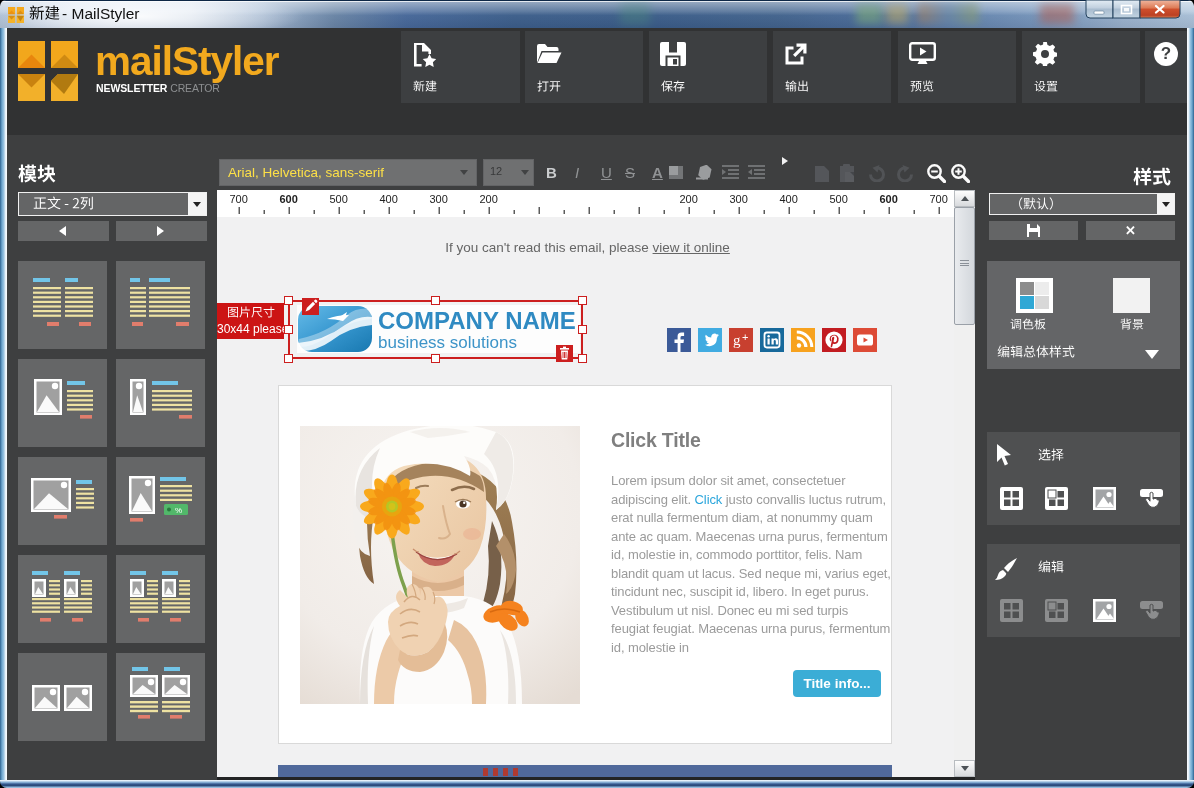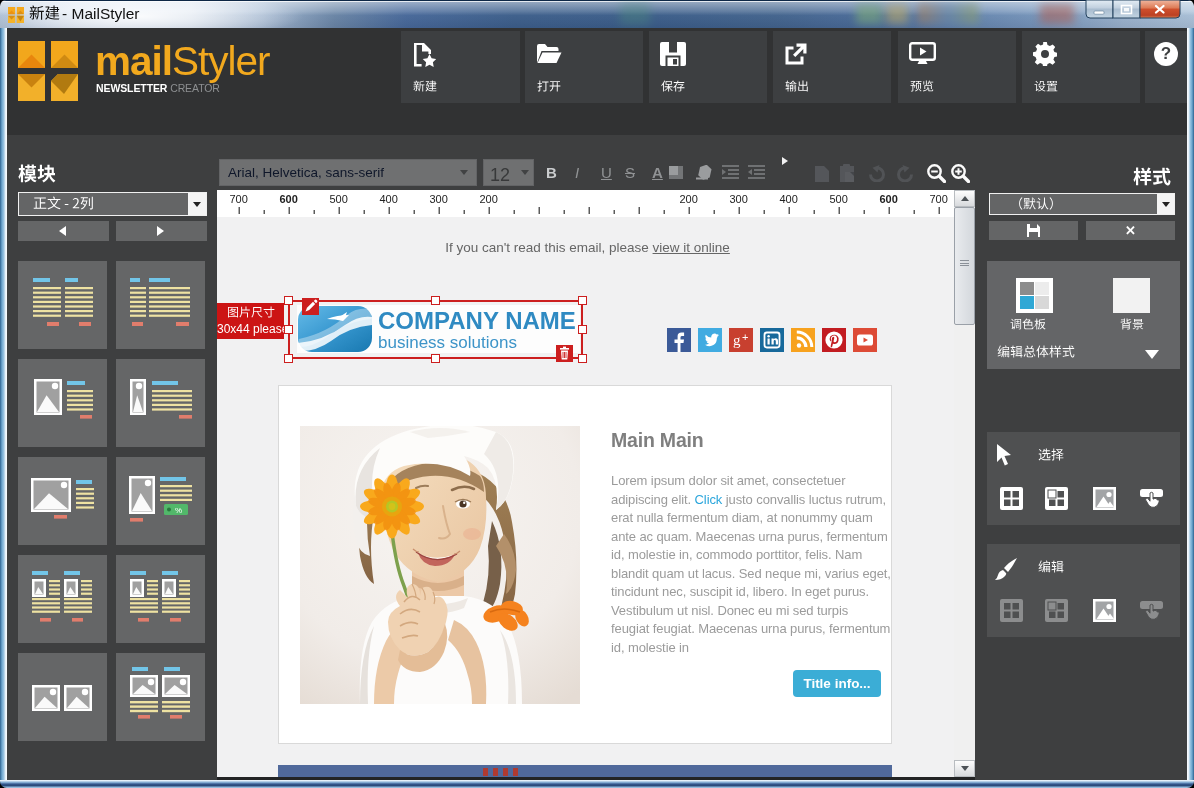--- a/index.html
+++ b/index.html
@@ -82,21 +82,21 @@
 <svg width="61" height="60" viewBox="0 0 61 60">
 <rect x="0" y="0" width="27" height="27" fill="#f2a71c"></rect>
         <path d="M0 27 L27 27 L13.5 13.5 Z" fill="#e8860d"></path>
 <rect x="33" y="0" width="27" height="27" fill="#f2a71c"></rect>
         <path d="M33 27 L60 27 L46.5 13.5 Z" fill="#cf8a12"></path>
 <rect x="0" y="33" width="27" height="27" fill="#f2b02a"></rect>
         <path d="M0 33 L27 33 L13.5 46.5 Z" fill="#c9820f"></path>
 <path d="M33 60 L33 40 L40 33 L60 33 L60 60 Z" fill="#f2b02a"></path>
         <path d="M33 40 L40 33 L60 33 L46 53 Z" fill="#b17a10"></path>
 </svg></div>
-<div class="abs" style="left:95px;top:42px;font-weight:bold;font-size:40.5px;color:#f2a91e;letter-spacing:-1px;line-height:38px">mail<span style="font-weight:normal">Styler</span></div>
+<div class="abs" style="left:95px;top:42px;font-weight:bold;font-size:40.5px;color:#f2a91e;letter-spacing:-1px;line-height:38px">mail<span style="font-weight:bold">Styler</span></div>
 <div class="abs" style="left:96px;top:82px;font-size:10.5px;font-weight:bold;color:#fff;letter-spacing:-.1px">NEWSLETTER <span style="color:#8d8f91;font-weight:normal">CREATOR</span></div>
 <div class="abs" style="left:401px;top:31px;width:119px;height:72px;background:#3d3f41">
       <div class="abs" style="left:11px;top:11px"><svg width="24" height="26" viewBox="0 0 24 26">
           <path d="M2 1 h10 l7 7 v4 h-2.6 v-2.6 h-6.4 v-6.4 h-5.4 v19 h5 v2.6 h-7.6 Z" fill="#fff"></path>
           <path d="M17.5 12 l2.1 4.3 4.7 .7 -3.4 3.3 .8 4.7 -4.2 -2.2 -4.2 2.2 .8 -4.7 -3.4 -3.3 4.7 -.7 Z" fill="#fff"></path>
         </svg></div>
       <div class="abs" style="left:12px;top:49px">
         <svg width="24.0" height="13.8" viewBox="0 0 2000 1150" style="display:block">
           <g fill="#fff" transform="translate(0,880) scale(1,-1)">
             <path transform="translate(0,0)" d="M360 213C390 163 426 95 442 51L495 83C480 125 444 190 411 240ZM135 235C115 174 82 112 41 68C56 59 82 40 94 30C133 77 173 150 196 220ZM553 744V400C553 267 545 95 460 -25C476 -34 506 -57 518 -71C610 59 623 256 623 400V432H775V-75H848V432H958V502H623V694C729 710 843 736 927 767L866 822C794 792 665 762 553 744ZM214 827C230 799 246 765 258 735H61V672H503V735H336C323 768 301 811 282 844ZM377 667C365 621 342 553 323 507H46V443H251V339H50V273H251V18C251 8 249 5 239 5C228 4 197 4 162 5C172 -13 182 -41 184 -59C233 -59 267 -58 290 -47C313 -36 320 -18 320 17V273H507V339H320V443H519V507H391C410 549 429 603 447 652ZM126 651C146 606 161 546 165 507L230 525C225 563 208 622 187 665Z"></path>
@@ -381,25 +381,25 @@
         <rect x="46" y="22" width="28" height="22" fill="#fff"></rect>
         <rect x="48.5" y="24.5" width="23" height="17" fill="#a0a0a0"></rect>
         <circle cx="67" cy="29" r="3.2" fill="#fff"></circle>
         <path d="M49 41 L58.6 31.9 L71 41 Z" fill="#fff" opacity=".95"></path>
         <rect x="46" y="48.0" width="28" height="2.4" fill="#eee2a2"></rect>
         <rect x="46" y="52.4" width="28" height="2.4" fill="#eee2a2"></rect>
         <rect x="46" y="56.8" width="28" height="2.4" fill="#eee2a2"></rect>
         <rect x="54" y="62" width="12" height="3.6" fill="#e17d6c"></rect>
       </svg></div>
 <div class="abs" style="left:219px;top:159px;width:258px;height:27px;background:#6f7071;border:1px solid #636466">
-<div class="abs" style="left:8px;top:5px;font-size:13.5px;color:#0f172a">Arial, Helvetica, sans-serif</div>
+<div class="abs" style="left:8px;top:5px;font-size:13.5px;color:#fde047">Arial, Helvetica, sans-serif</div>
 <div class="abs" style="left:240px;top:10px;width:0;height:0;border-left:4.5px solid transparent;border-right:4.5px solid transparent;border-top:5.5px solid #414243"></div>
 </div>
 <div class="abs" style="left:483px;top:159px;width:51px;height:27px;background:#6f7071;border:1px solid #636466">
-<div class="abs" style="left:6px;top:5px;font-size:18px;color:#38393a">12</div>
+<div class="abs" style="left:6px;top:5px;font-size:11px;color:#38393a">12</div>
 <div class="abs" style="left:37px;top:10px;width:0;height:0;border-left:4px solid transparent;border-right:4px solid transparent;border-top:5px solid #414243"></div>
 </div>
 <div class="abs" style="left:546px;top:164px;font-size:15px;color:#c9cbcd;font-weight:bold;text-decoration:none">B</div>
     <div class="abs" style="left:575px;top:164px;font-size:15px;color:#909294;font-style:italic;text-decoration:none">I</div>
     <div class="abs" style="left:601px;top:164px;font-size:15px;color:#909294;text-decoration:underline">U</div>
     <div class="abs" style="left:625px;top:164px;font-size:15px;color:#909294;text-decoration:line-through">S</div>
     <div class="abs" style="left:652px;top:164px;font-size:15px;color:#909294;font-weight:bold;text-decoration:underline">A</div>
 <div class="abs" style="left:669px;top:166px;width:14px;height:13px;background:#737577">
       <div class="abs" style="left:0;top:0;width:9px;height:9px;background:#9a9c9e"></div>
     </div>
@@ -703,21 +703,21 @@
 
 <g fill="#f5821e">
 <ellipse cx="196" cy="188" rx="13" ry="8" transform="rotate(-18 196 188)"></ellipse>
 <ellipse cx="212" cy="182" rx="11" ry="7" transform="rotate(12 212 182)"></ellipse>
 <ellipse cx="208" cy="196" rx="11" ry="7" transform="rotate(38 208 196)"></ellipse>
 <ellipse cx="222" cy="192" rx="9" ry="6" transform="rotate(60 222 192)"></ellipse>
 </g>
 <path d="M190 186 q14 -6 30 0" stroke="#d86a10" stroke-width="1.5" fill="none"></path>
 </svg></div>
 
-<div class="abs" style="left:611px;top:429px;font-size:19.5px;font-weight:bold;color:#7f7f7f;letter-spacing:-.2px">Main Main</div>
+<div class="abs" style="left:611px;top:429px;font-size:19.5px;font-weight:bold;color:#7f7f7f;letter-spacing:-.2px">Click Title</div>
 <div class="abs" style="left:611px;top:472px;font-size:13px;line-height:18.5px;color:#9b9b9b;white-space:nowrap;letter-spacing:-.1px">Lorem ipsum dolor sit amet, consectetuer<br>adipiscing elit. <span style="color:#2ba6dc">Click</span> justo convallis luctus rutrum,<br>erat nulla fermentum diam, at nonummy quam<br>ante ac quam. Maecenas urna purus, fermentum<br>id, molestie in, commodo porttitor, felis. Nam<br>blandit quam ut lacus. Sed neque mi, varius eget,<br>tincidunt nec, suscipit id, libero. In eget purus.<br>Vestibulum ut nisl. Donec eu mi sed turpis<br>feugiat feugiat. Maecenas urna purus, fermentum<br>id, molestie in</div>
 <div class="abs" style="left:793px;top:670px;width:88px;height:27px;background:#3badd6;border-radius:4px;text-align:center;line-height:27px;font-size:13.5px;font-weight:bold;color:#fff">Title info...</div>
 <div class="abs" style="left:278px;top:765px;width:614px;height:12px;background:#50699b">
 <div class="abs" style="left:205px;top:3px;width:40px;height:8px;background:repeating-linear-gradient(90deg,#b03a30 0 5px,#50699b 5px 10px)"></div>
     </div>
 <div class="abs" style="left:954px;top:190px;width:21px;height:587px;background:#f0f0f0"></div>
 <div class="abs" style="left:954px;top:190px;width:21px;height:17px;background:linear-gradient(180deg,#fdfdfd,#d8dadd);border:1px solid #b8bcc0">
       <div style="margin:5px auto 0;width:0;height:0;border-left:4px solid transparent;border-right:4px solid transparent;border-bottom:5px solid #4d5257"></div>
     </div>
 <div class="abs" style="left:954px;top:760px;width:21px;height:17px;background:linear-gradient(180deg,#fdfdfd,#d8dadd);border:1px solid #b8bcc0">

